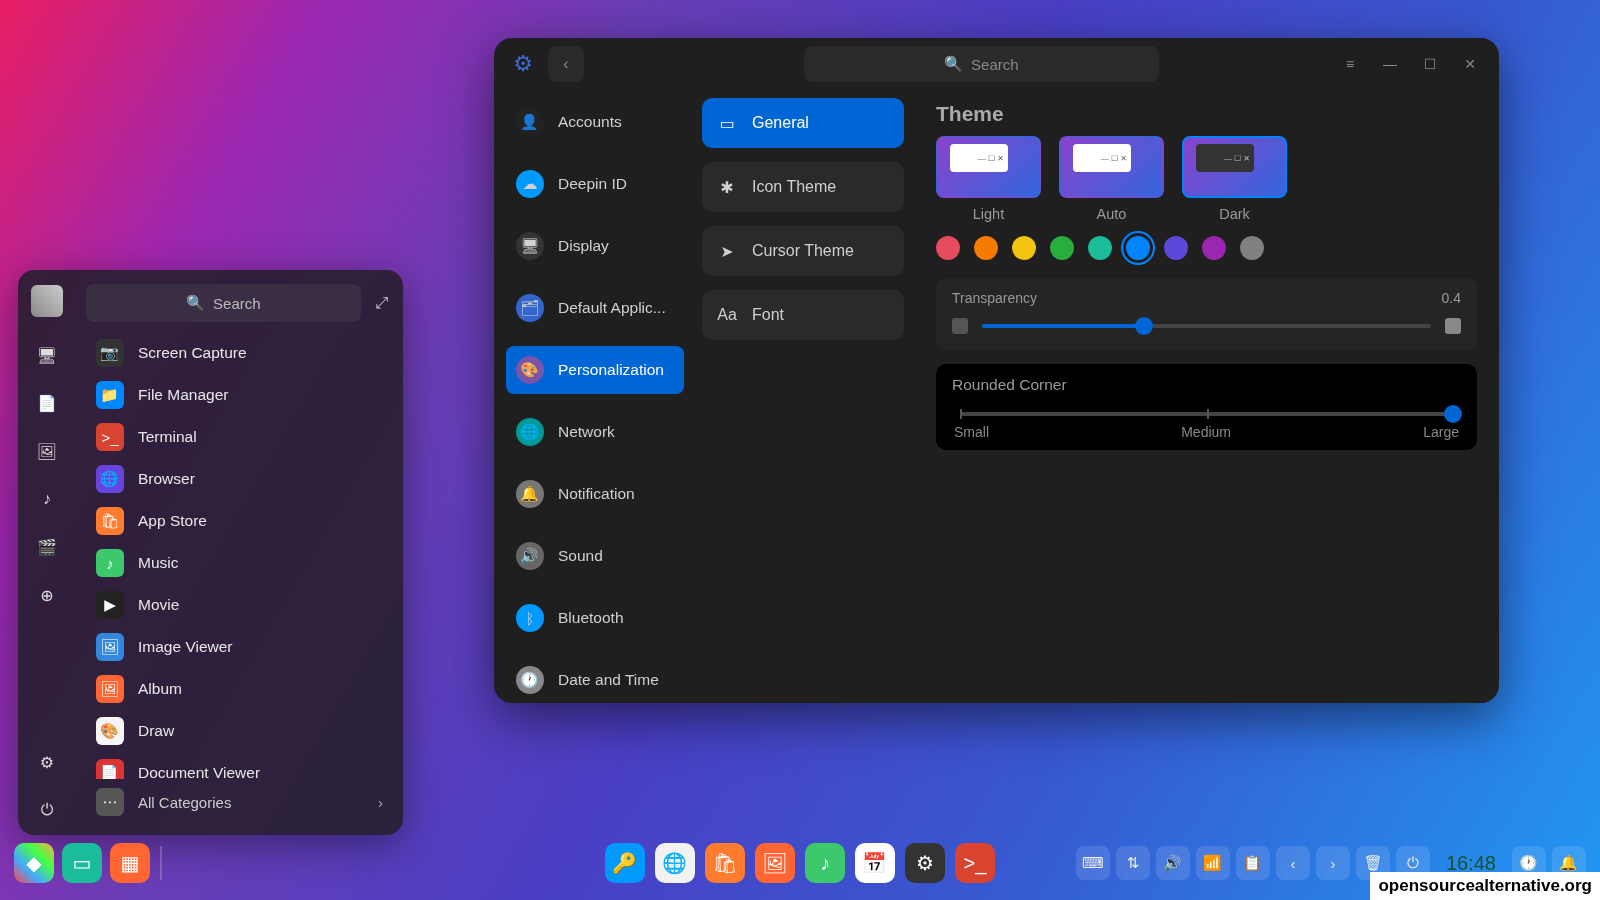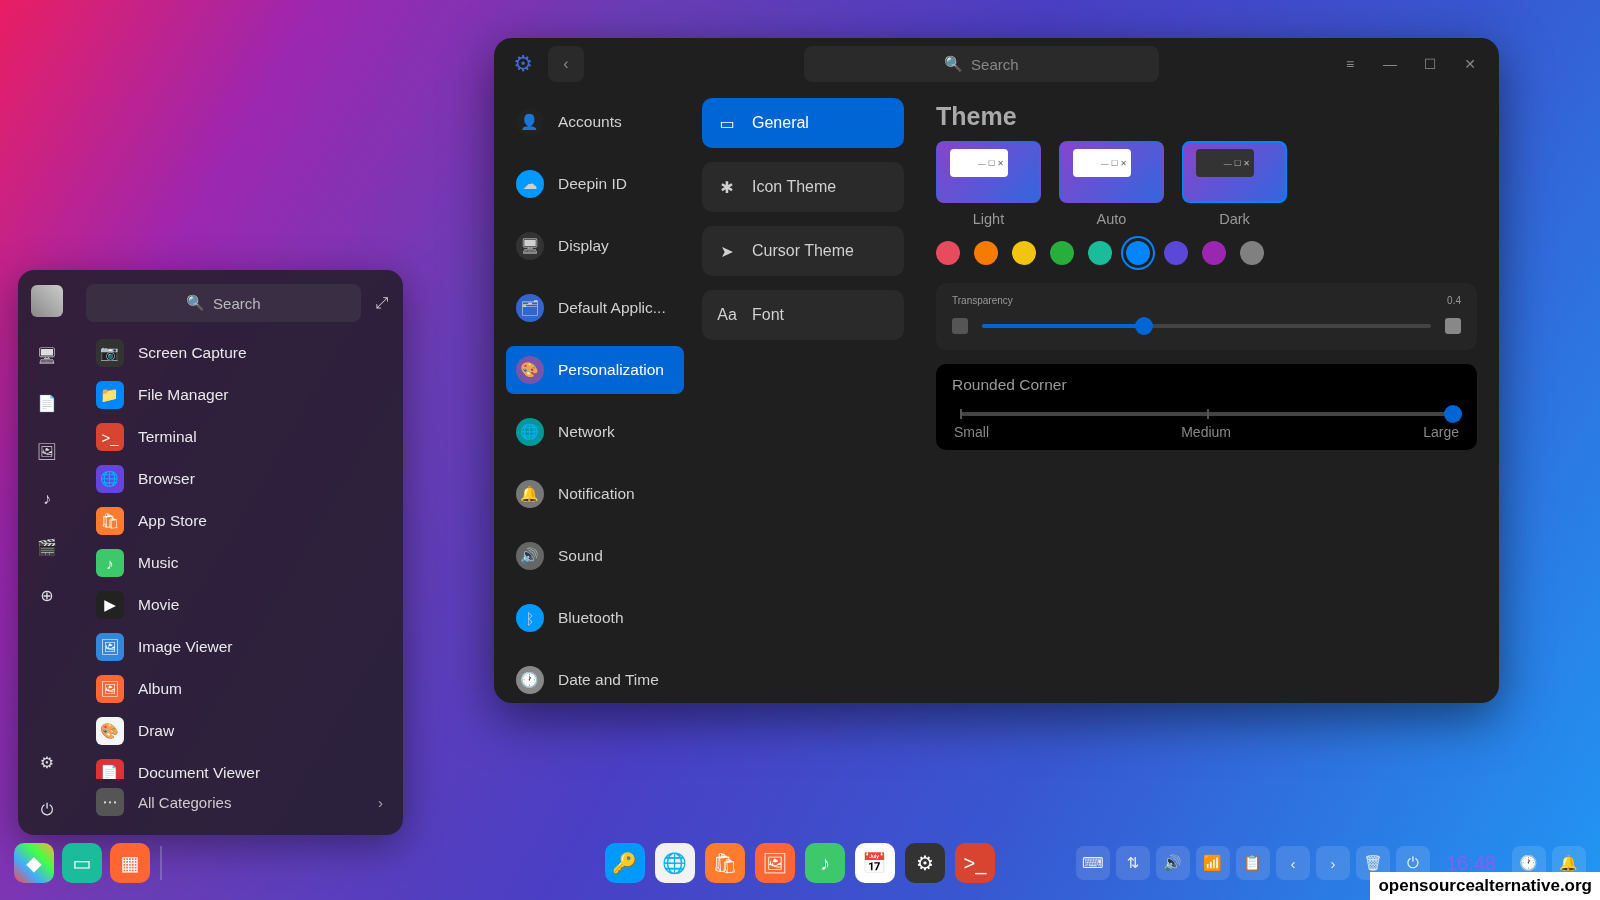--- a/index.html
+++ b/index.html
@@ -35,41 +35,41 @@
 .cat-item { display:flex;align-items:center;gap:14px;padding:10px 10px;border-radius:8px;color:#d0d0d0;font-size:15.5px;cursor:pointer;margin-bottom:14px; }
 .cat-item.active { background:#0066d6;color:#fff; }
 .cat-icon { width:28px;height:28px;border-radius:50%;display:flex;align-items:center;justify-content:center;font-size:15px; }
 
 .sub-list { width: 222px; padding: 8px 10px; }
 .sub-item { display:flex;align-items:center;gap:14px;padding:14px 14px;border-radius:10px;color:#d0d0d0;font-size:16px;cursor:pointer;margin-bottom:14px;background:#2a2a2a; }
 .sub-item.active { background:#0066d6;color:#fff; }
 .sub-icon { width:22px;height:22px;display:flex;align-items:center;justify-content:center;font-size:16px; }
 
 .content { flex:1;padding:12px 22px 10px 22px;overflow-y:auto;color:#ccc; }
-.section-title { font-size:25px;font-weight:600;color:#aaa;margin-bottom:10px; }
+.section-title { font-size:21px;font-weight:600;color:#aaa;margin-bottom:10px; }
 .theme-row { display:flex;gap:18px;margin-bottom:14px; }
 .theme-opt { display:flex;flex-direction:column;align-items:center;gap:8px;cursor:pointer; }
 .theme-thumb { width:105px;height:62px;border-radius:8px;border:2px solid transparent;background:linear-gradient(135deg,#8844cc,#3366dd);position:relative;overflow:hidden; }
 .theme-thumb.sel { border-color:#0084ff; }
 .theme-win { position:absolute;top:6px;left:12px;width:58px;height:28px;background:#fff;border-radius:4px;display:flex;align-items:center;justify-content:flex-end;gap:3px;padding:0 4px;font-size:8px;color:#666; }
 .theme-win.dark { background:#333;color:#bbb; }
 .theme-label { font-size:14.5px;color:#999; }
 
 .accent-row { display:flex;gap:14px;margin-top:8px;margin-bottom:18px; }
 .accent-swatch { width:24px;height:24px;border-radius:50%;cursor:pointer; }
 .accent-swatch.sel { box-shadow: 0 0 0 3px #1f1f1f, 0 0 0 5px #0084ff; }
 
 .setting-row { background:#252525;border-radius:10px;padding:14px 16px;margin-bottom:14px;display:flex;align-items:center;color:#999;font-size:15.5px; }
 .setting-row .label { flex:0 0 auto; }
 .setting-row .val { margin-left:auto; }
 .toggle { width:50px;height:26px;background:#0066d6;border-radius:13px;position:relative;cursor:pointer; }
 .toggle::after { content:'';position:absolute;right:3px;top:3px;width:20px;height:20px;background:#fff;border-radius:50%; }
 
 .trans-block { background:#252525;border-radius:10px;padding:12px 16px 16px;margin-bottom:14px; }
-.trans-head { display:flex;justify-content:space-between;color:#999;font-size:10px;margin-bottom:12px; }
+.trans-head { display:flex;justify-content:space-between;color:#999;font-size:14px;margin-bottom:12px; }
 .slider-row { display:flex;align-items:center;gap:14px; }
 .slider-icon { width:16px;height:16px;background:#555;border-radius:3px; }
 .slider-track { flex:1;height:4px;background:#444;border-radius:2px;position:relative; }
 .slider-fill { position:absolute;left:0;top:0;height:100%;background:#0066d6;border-radius:2px; }
 .slider-thumb { position:absolute;top:-7px;width:18px;height:18px;background:#0066d6;border-radius:50%;transform:translateX(-50%); }
 
 .dropdown { flex:1;margin-left:14px;background:#2e2e2e;border-radius:8px;padding:10px 14px;display:flex;align-items:center;color:#bbb;cursor:pointer; }
 .dropdown .chev { margin-left:auto;color:#888; }
 
 .corner-block { background:#000000;border-radius:10px;padding:12px 16px 10px;margin-bottom:10px; }
@@ -78,21 +78,21 @@
 .corner-tick { position:absolute;top:-3px;width:2px;height:10px;background:#555; }
 .corner-labels { display:flex;justify-content:space-between;color:#888;font-size:14px;padding:0 2px; }
 
 
 .dock { position:absolute;bottom:12px;left:14px;right:14px;height:50px;display:flex;align-items:center;gap:8px; }
 .dock-icon { width:40px;height:40px;border-radius:10px;display:flex;align-items:center;justify-content:center;font-size:20px;color:#fff;cursor:pointer; }
 .dock-sep { width:2px;height:34px;background:rgba(255,255,255,0.2);margin:0 2px; }
 .dock-center { position:absolute;left:50%;transform:translateX(-50%);display:flex;gap:10px; }
 .dock-right { margin-left:auto;display:flex;align-items:center;gap:6px; }
 .tray-icon { width:34px;height:34px;border-radius:8px;background:rgba(255,255,255,0.12);display:flex;align-items:center;justify-content:center;color:#eee;font-size:15px;cursor:pointer; }
-.clock { color:#8b5cf6;font-size:20px;font-weight:500;padding:0 10px; }
+.clock { color:#14532d;font-size:20px;font-weight:500;padding:0 10px; }
 
 .watermark { position:absolute;right:0;bottom:0;background:#fff;color:#000;font-size:17px;font-weight:600;padding:4px 8px; }
 </style>
 </head>
 <body>
 
 <div class="start-menu">
   <div class="start-sidebar">
     <div class="start-avatar"></div>
     <div class="start-side-icon">🖥</div>

